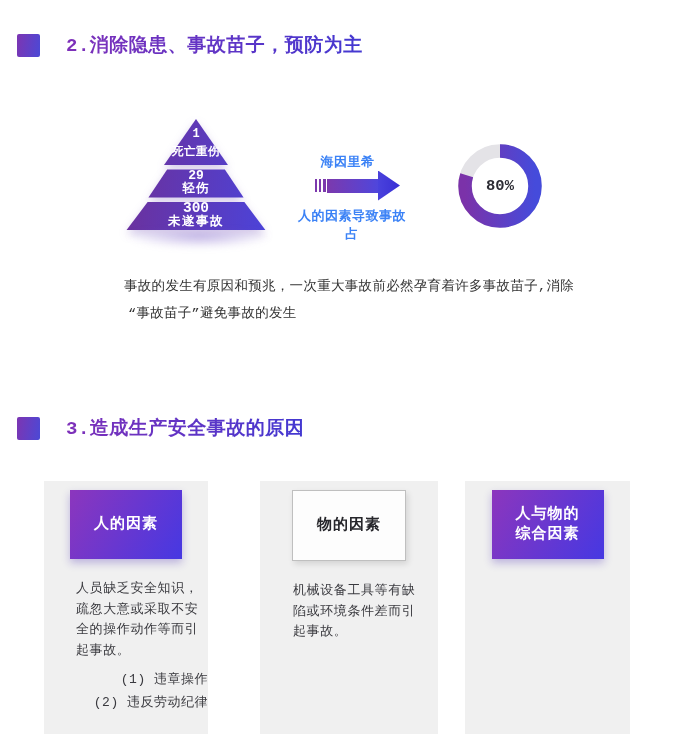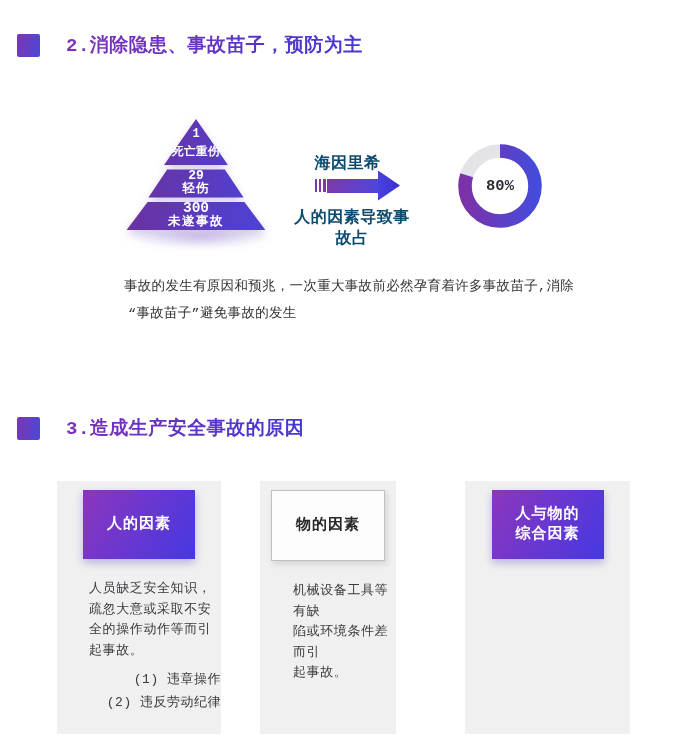--- a/index.html
+++ b/index.html
@@ -23,21 +23,21 @@
   .tier.t1{clip-path:polygon(50% 1%,29.5% 42%,70.5% 42%);}
   .tier.t2{clip-path:polygon(31.5% 46%,68.5% 46%,80.5% 71%,19.5% 71%);}
   .tier.t3{clip-path:polygon(19% 75%,81% 75%,94.5% 100%,5.5% 100%);}
   .tier-text{position:absolute;left:0;width:100%;text-align:center;color:#ffffff;
     font-weight:bold;line-height:1.1;}
   #pyr-shadow{left:126px;top:215px;width:146px;height:18px;
     background:radial-gradient(ellipse at 50% 30%,rgba(120,90,200,.40) 0%,rgba(120,90,200,0) 70%);
     filter:blur(3px);}
 
   
-  .arrow-label{font-size:16px;font-weight:bold;color:#0c4a6e;text-align:center;letter-spacing:0.5px;}
+  .arrow-label{font-size:13px;font-weight:bold;color:#3b82f6;text-align:center;letter-spacing:0.5px;}
   .arrow-bar{position:absolute;top:163px;height:13px;width:2px;background:#7c39ad;}
   #arrow-body{left:327px;top:163px;width:51px;height:13.5px;
     background:linear-gradient(90deg,#7c39ad 0%,#4f46dc 100%);}
   #arrow-head{left:378px;top:154.5px;width:22px;height:30px;
     clip-path:polygon(0 0,100% 50%,0 100%);
     background:linear-gradient(90deg,#4a42dc 0%,#382fd5 100%);}
 
   
   #donut-box{left:458px;top:128px;width:84px;height:84px;}
   #donut-label{left:458px;top:128px;width:84px;height:84px;display:flex;
@@ -117,35 +117,35 @@
   <div class="abs" id="donut-label">80%</div>
 
   <div class="abs para-line" style="left:128px;top:290px;">“事故苗子”避免事故的发生</div>
   <div class="abs para-line" style="left:124px;top:263px;">事故的发生有原因和预兆，一次重大事故前必然孕育着许多事故苗子,消除</div>
 
   <div class="abs hdr-square" style="left:17px;top:401px;"></div>
   <div class="abs" style="left:66px;top:399px;">
     <span class="hdr-title">3.造成生产安全事故的原因</span>
   </div>
 
-  <div class="card" style="left:57px;width:164px;">
+  <div class="card" style="left:44px;width:164px;">
     <div class="card-hdr purple">
       <span class="pre">人的因素</span>
     </div>
     <div class="card-body card1-body pre">人员缺乏安全知识，
 疏忽大意或采取不安
 全的操作动作等而引
 起事故。</div>
     <div class="card-items">
       <div class="card-item">(1) 违章操作</div>
       <div class="card-item">(2) 违反劳动纪律</div>
     </div>
   </div>
 
-  <div class="card" style="left:260px;width:136px;">
+  <div class="card" style="left:260px;width:178px;">
     <div class="card-hdr white">
       <span class="pre">物的因素</span>
     </div>
     <div class="card-body card2-body pre">机械设备工具等有缺
 陷或环境条件差而引
 起事故。</div>
   </div>
 
   <div class="card" style="left:465px;width:165px;">
     <div class="card-hdr purple">

